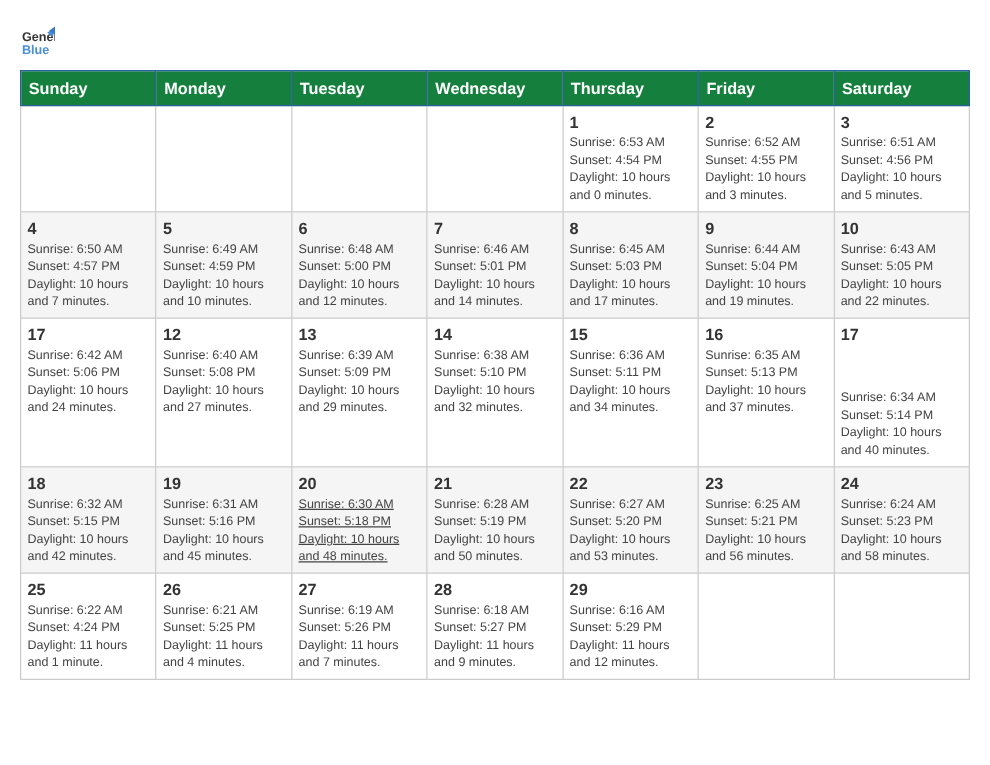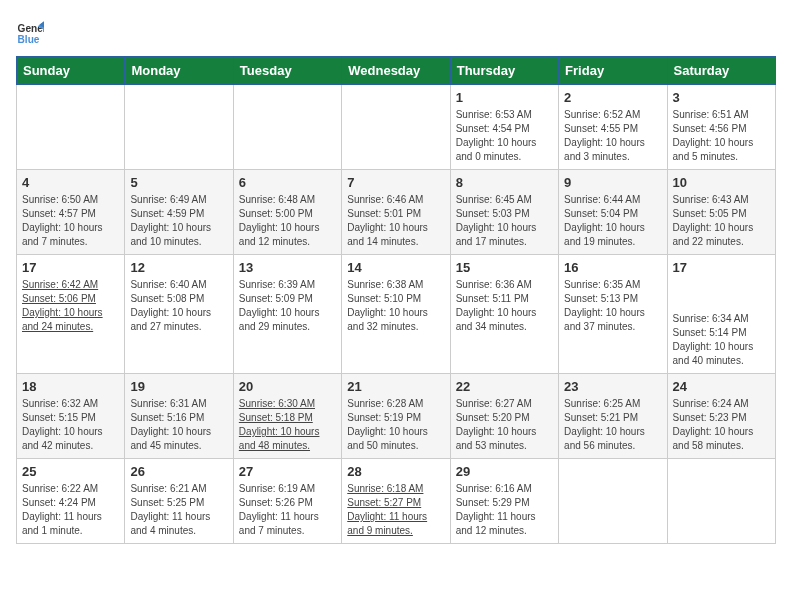--- a/index.html
+++ b/index.html
@@ -187,21 +187,21 @@
           <div class="day-number">10</div>
           <div class="day-info" style="white-space: pre-line;">Sunrise: 6:43 AM
 Sunset: 5:05 PM
 Daylight: 10 hours
 and 22 minutes.</div>
         </td>
       </tr>
       <tr>
         <td>
           <div class="day-number">17</div>
-          <div class="day-info" style="white-space: pre-line; text-decoration: underline;">Sunrise: 6:42 AM
+          <div class="day-info" style="white-space: pre-line;">Sunrise: 6:42 AM
 Sunset: 5:06 PM
 Daylight: 10 hours
 and 24 minutes.</div>
         </td>
         <td>
           <div class="day-number">12</div>
           <div class="day-info" style="white-space: pre-line;">Sunrise: 6:40 AM
 Sunset: 5:08 PM
 Daylight: 10 hours
 and 27 minutes.</div>
@@ -310,21 +310,21 @@
         </td>
         <td>
           <div class="day-number">27</div>
           <div class="day-info" style="white-space: pre-line;">Sunrise: 6:19 AM
 Sunset: 5:26 PM
 Daylight: 11 hours
 and 7 minutes.</div>
         </td>
         <td>
           <div class="day-number">28</div>
-          <div class="day-info" style="white-space: pre-line; text-decoration: underline;">Sunrise: 6:18 AM
+          <div class="day-info" style="white-space: pre-line;">Sunrise: 6:18 AM
 Sunset: 5:27 PM
 Daylight: 11 hours
 and 9 minutes.</div>
         </td>
         <td>
           <div class="day-number">29</div>
           <div class="day-info" style="white-space: pre-line;">Sunrise: 6:16 AM
 Sunset: 5:29 PM
 Daylight: 11 hours
 and 12 minutes.</div>

